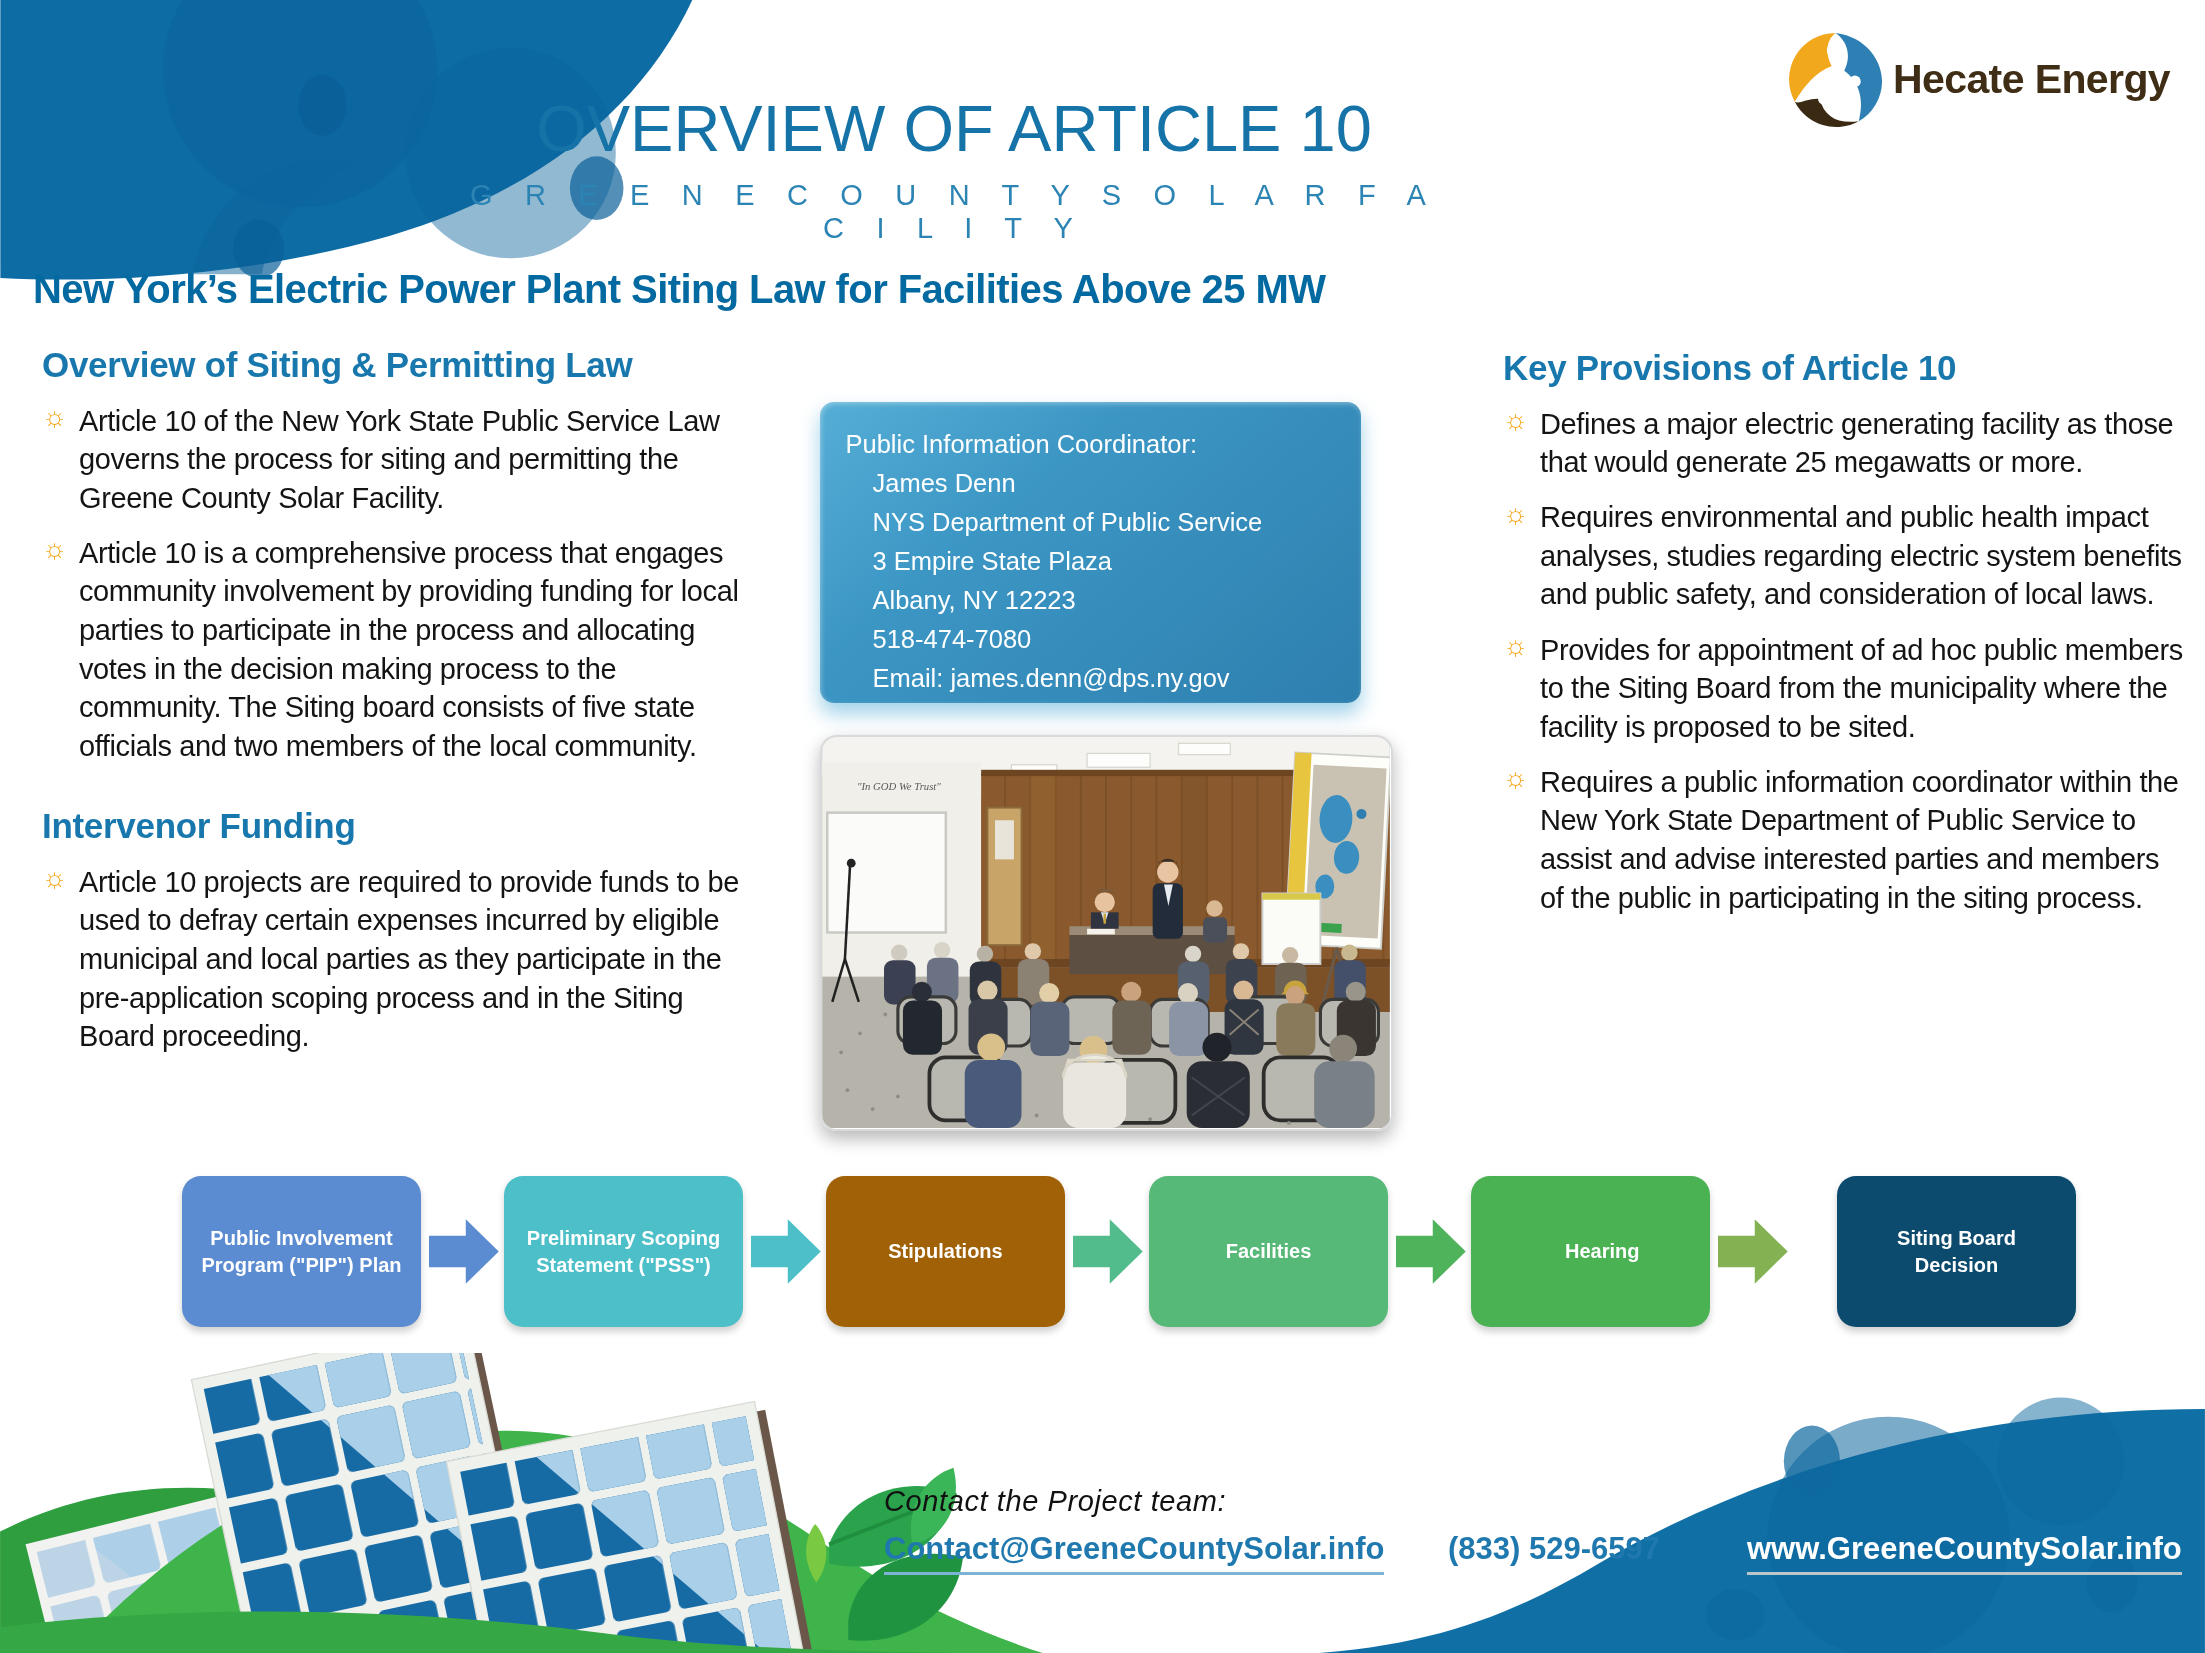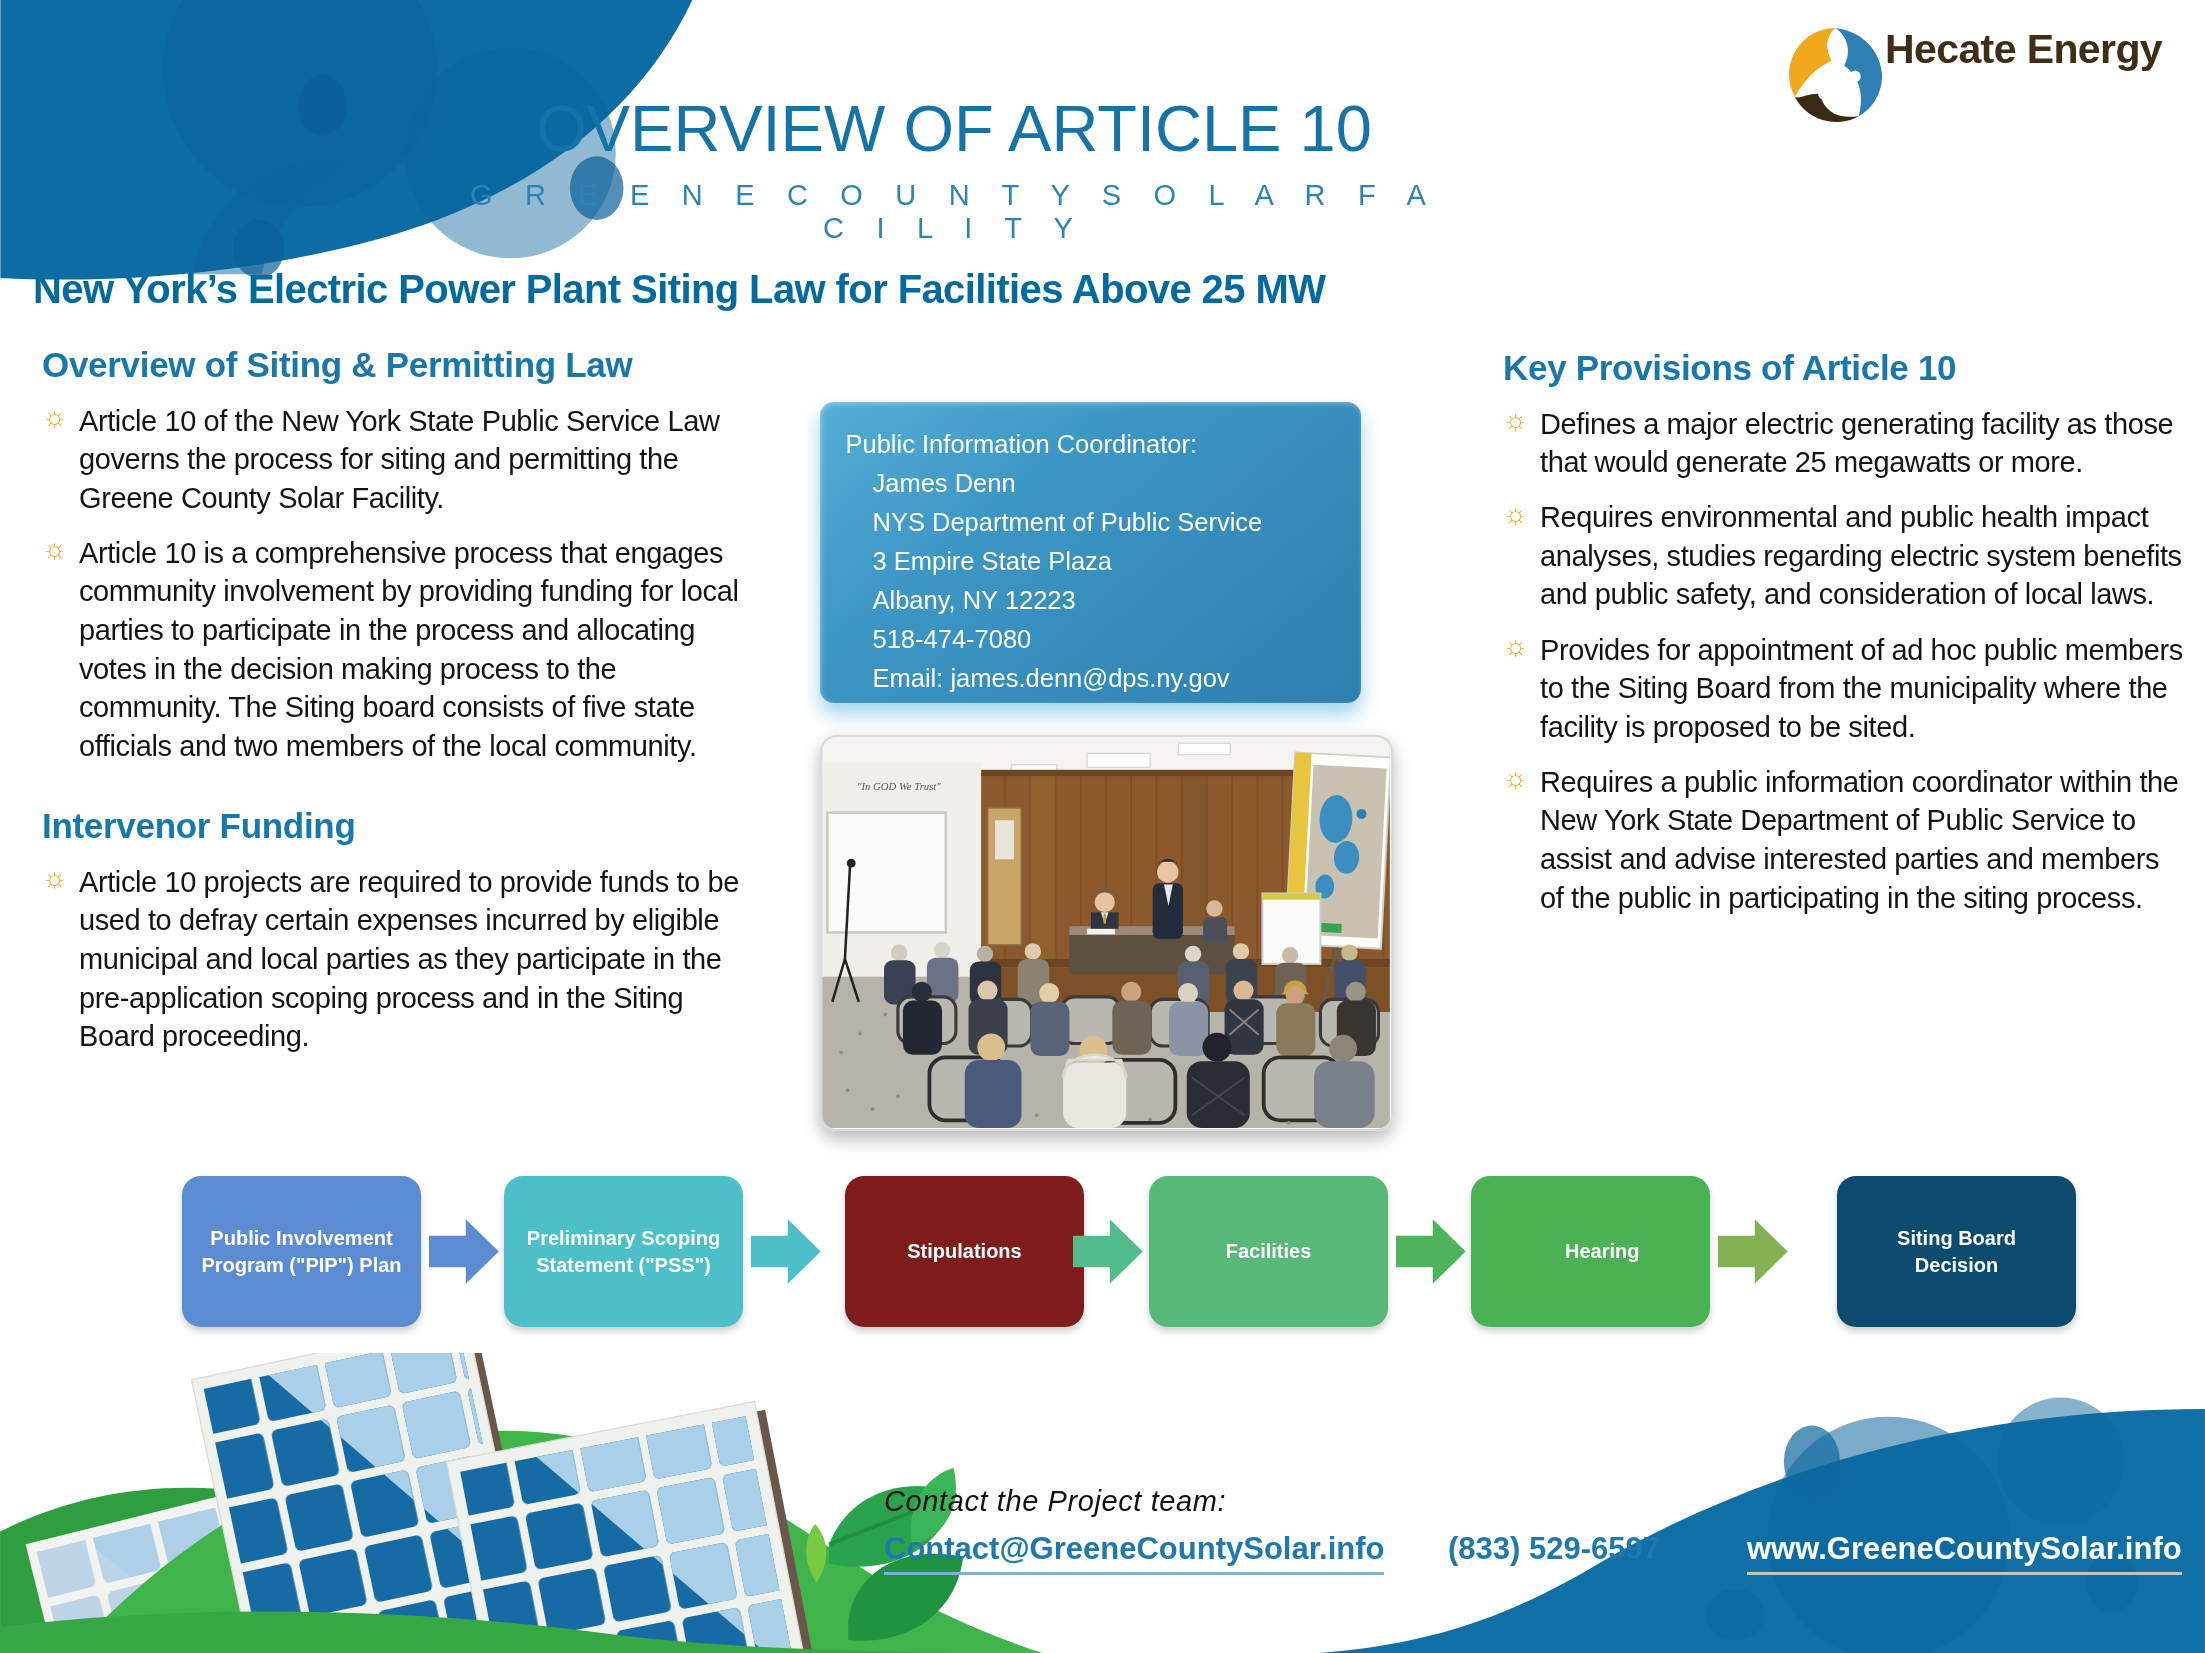--- a/index.html
+++ b/index.html
@@ -3,21 +3,21 @@
 <meta charset="utf-8">
 <style>
   html,body{margin:0;padding:0;background:#fff;}
   #page{position:relative;width:2205px;height:1654px;overflow:hidden;background:#fff;
         font-family:"Liberation Sans",sans-serif;color:#1a1a1a;}
   .abs{position:absolute;}
   
   #title-block{left:469px;top:96px;width:970px;text-align:center;}
   #main-title{font-size:65px;font-weight:normal;color:#1573a8;letter-spacing:0px;line-height:1;}
   #subtitle{margin-top:18px;font-size:29px;font-weight:400;color:#2c84b4;letter-spacing:0.42em;}
-  #brand{left:1787px;top:25.5px;width:408px;height:108px;display:flex;align-items:flex-start;gap:1px;}
+  #brand{left:1787px;top:25.5px;width:408px;height:108px;display:flex;align-items:center;gap:9px;}
   #brand-name{font-size:41px;font-weight:bold;color:#3f2d15;letter-spacing:-0.6px;}
   
   #headline{left:33px;top:267px;width:1531px;font-size:40px;font-weight:bold;color:#0369a1;letter-spacing:-0.6px;}
   
   .h2{font-size:35px;font-weight:bold;color:#1878ad;letter-spacing:-0.3px;}
   .bullets{margin:0;padding:0;list-style:none;}
   .bullets li{position:relative;padding-left:37px;margin-top:16.6px;font-size:29px;line-height:1.33;letter-spacing:-0.4px;color:#141414;}
   .sun{position:absolute;left:0;top:1.3px;color:#f5a81c;font-size:28px;line-height:1;}
   #col-left{left:42px;top:345px;width:721px;}
   #intervenor{margin-top:41px;}
@@ -279,21 +279,21 @@
       </g>
     </svg>
   </div>
 
   <div class="abs z3 step" style="left: 182px; background: rgb(91, 139, 208);">
       <span>Public Involvement Program ("PIP") Plan</span>
     </div>
   <div class="abs z3 step" style="left: 504px; background: rgb(76, 191, 200);">
       <span>Preliminary Scoping Statement ("PSS")</span>
     </div>
-  <div class="abs z3 step" style="left: 845px; background: #7f1d1d;">
+  <div class="abs z3 step" style="left: 826px; background: #a16207;">
       <span>Stipulations</span>
     </div>
   <div class="abs z3 step" style="left: 1149px; background: rgb(87, 185, 120);">
       <span>Facilities</span>
     </div>
   <div class="abs z3 step" style="left: 1471px; background: rgb(75, 178, 84); padding-left: 40px;">
       <span>Hearing</span>
     </div>
   <div class="abs z3 step" style="left: 1837px; background: #0c4a6e;">
       <span>Siting Board Decision</span>

